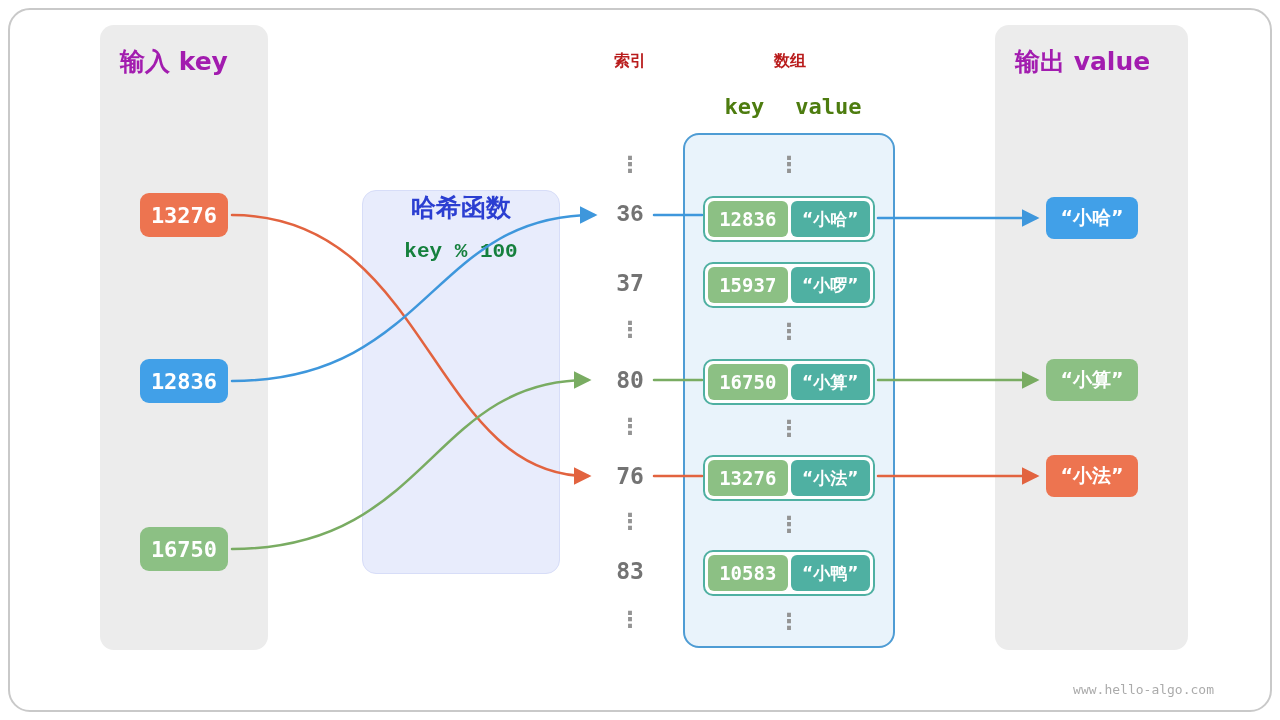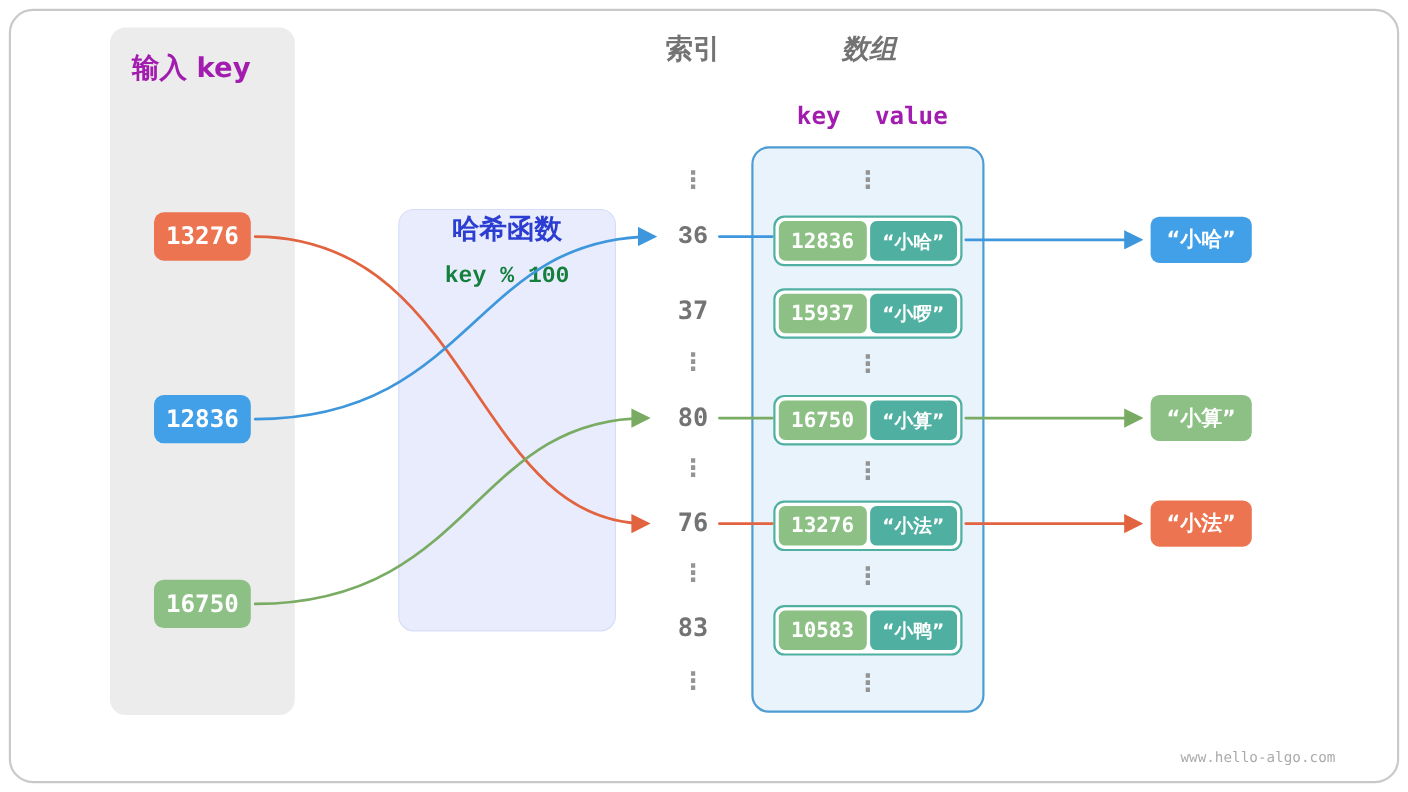--- a/index.html
+++ b/index.html
@@ -16,22 +16,22 @@
         font-family:"DejaVu Sans Mono","Liberation Mono",monospace;font-weight:bold;font-size:22px;
         display:flex;align-items:center;justify-content:center;}
   .orange{background:#ed7450;} .blue{background:#41a0e8;} .green{background:#8cc084;}
 
   .hash-box{position:absolute;left:362px;top:190px;width:196px;height:382px;background:#e8ecfc;
             border:1px solid #d7ddf8;border-radius:14px;display:flex;flex-direction:column;
             align-items:center;justify-content:flex-start;gap:16px;}
   .hash-title{font-size:25px;font-weight:bold;color:#2b3ed1;}
   .hash-formula{font-family:Liberation Mono, monospace;font-size:21px;font-weight:bold;color:#15803d;}
 
-  .col-header{position:absolute;top:28px;transform:translateX(-50%);font-size:25px;font-weight:bold;color:#737373;white-space:nowrap;}
-  .kv-header{position:absolute;top:94px;left:793px;transform:translateX(-50%);color:#a21caf;
+  .col-header{position:absolute;top:51px;transform:translateX(-50%);font-size:16px;font-weight:bold;color:#b91c1c;white-space:nowrap;}
+  .kv-header{position:absolute;top:94px;left:793px;transform:translateX(-50%);color:#4d7c0f;
              font-family:"DejaVu Sans Mono","Liberation Mono",monospace;font-weight:bold;font-size:22px;word-spacing:18px;white-space:nowrap;}
 
   .idx{position:absolute;left:630px;transform:translate(-50%,-50%);
        font-family:"DejaVu Sans Mono","Liberation Mono",monospace;font-size:23px;font-weight:bold;color:#737373;}
   .dots{position:absolute;transform:translate(-50%,-50%);font-size:22px;font-weight:bold;color:#949494;line-height:1;}
   .idx-dots{left:630px;}
 
   .array-box{position:absolute;left:683px;top:133px;width:212px;height:515px;background:#e9f3fb;
              border:2px solid #4e9cd4;border-radius:16px;box-sizing:border-box;}
   .array-box .dots{left:50%;}
@@ -69,21 +69,21 @@
   <div class="chip green" style="top:527px;">
     <span>16750</span>
   </div>
 
   <div class="hash-box">
     <div class="hash-title">哈希函数</div>
     <div class="hash-formula">key % 100</div>
   </div>
 
   <div class="col-header" style="left:630px;">索引</div>
-  <div class="col-header" style="left:790px;font-style:italic;">数组</div>
+  <div class="col-header" style="left:790px;">数组</div>
   <div class="kv-header">key value</div>
 
   <div class="dots idx-dots" style="top:165px;">⋮</div>
   <div class="idx" style="top:215px;font-family:Liberation Mono, monospace;">36</div>
   <div class="idx" style="top:283px;">37</div>
   <div class="dots idx-dots" style="top:330px;">⋮</div>
   <div class="idx" style="top:380px;">80</div>
   <div class="dots idx-dots" style="top:427px;">⋮</div>
   <div class="idx" style="top:476px;">76</div>
   <div class="dots idx-dots" style="top:522px;">⋮</div>
@@ -111,20 +111,23 @@
       <div class="v">“小法”</div>
     </div>
     <div class="dots" style="top:390px;">⋮</div>
     <div class="pair" style="top:415px;">
       <div class="k">10583</div>
       <div class="v">“小鸭”</div>
     </div>
     <div class="dots" style="top:487px;">⋮</div>
   </div>
 
+  <div class="panel output-panel">
+    <div class="panel-title">输出 value</div>
+  </div>
   <div class="out-chip blue" style="top:197px;">
     <span>“小哈”</span>
   </div>
   <div class="out-chip green" style="top:359px;">
     <span>“小算”</span>
   </div>
   <div class="out-chip orange" style="top:455px;">
     <span>“小法”</span>
   </div>
 

